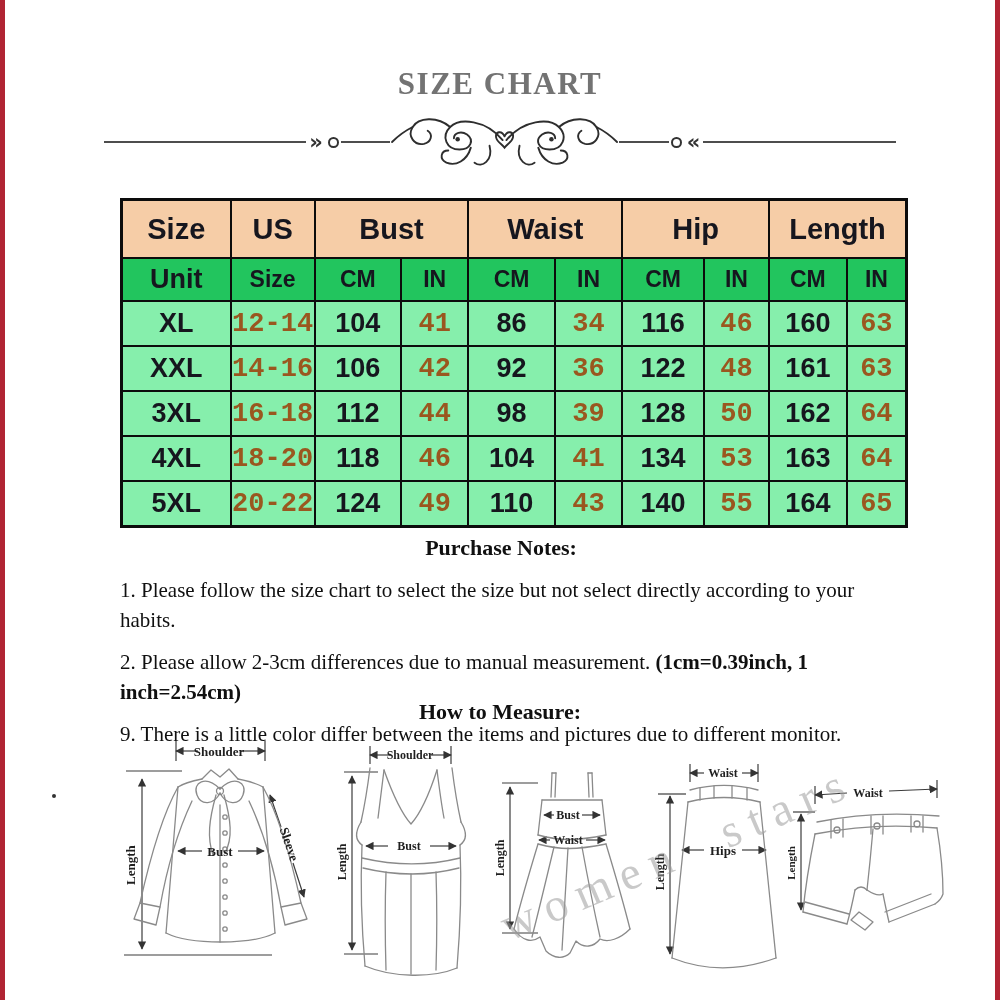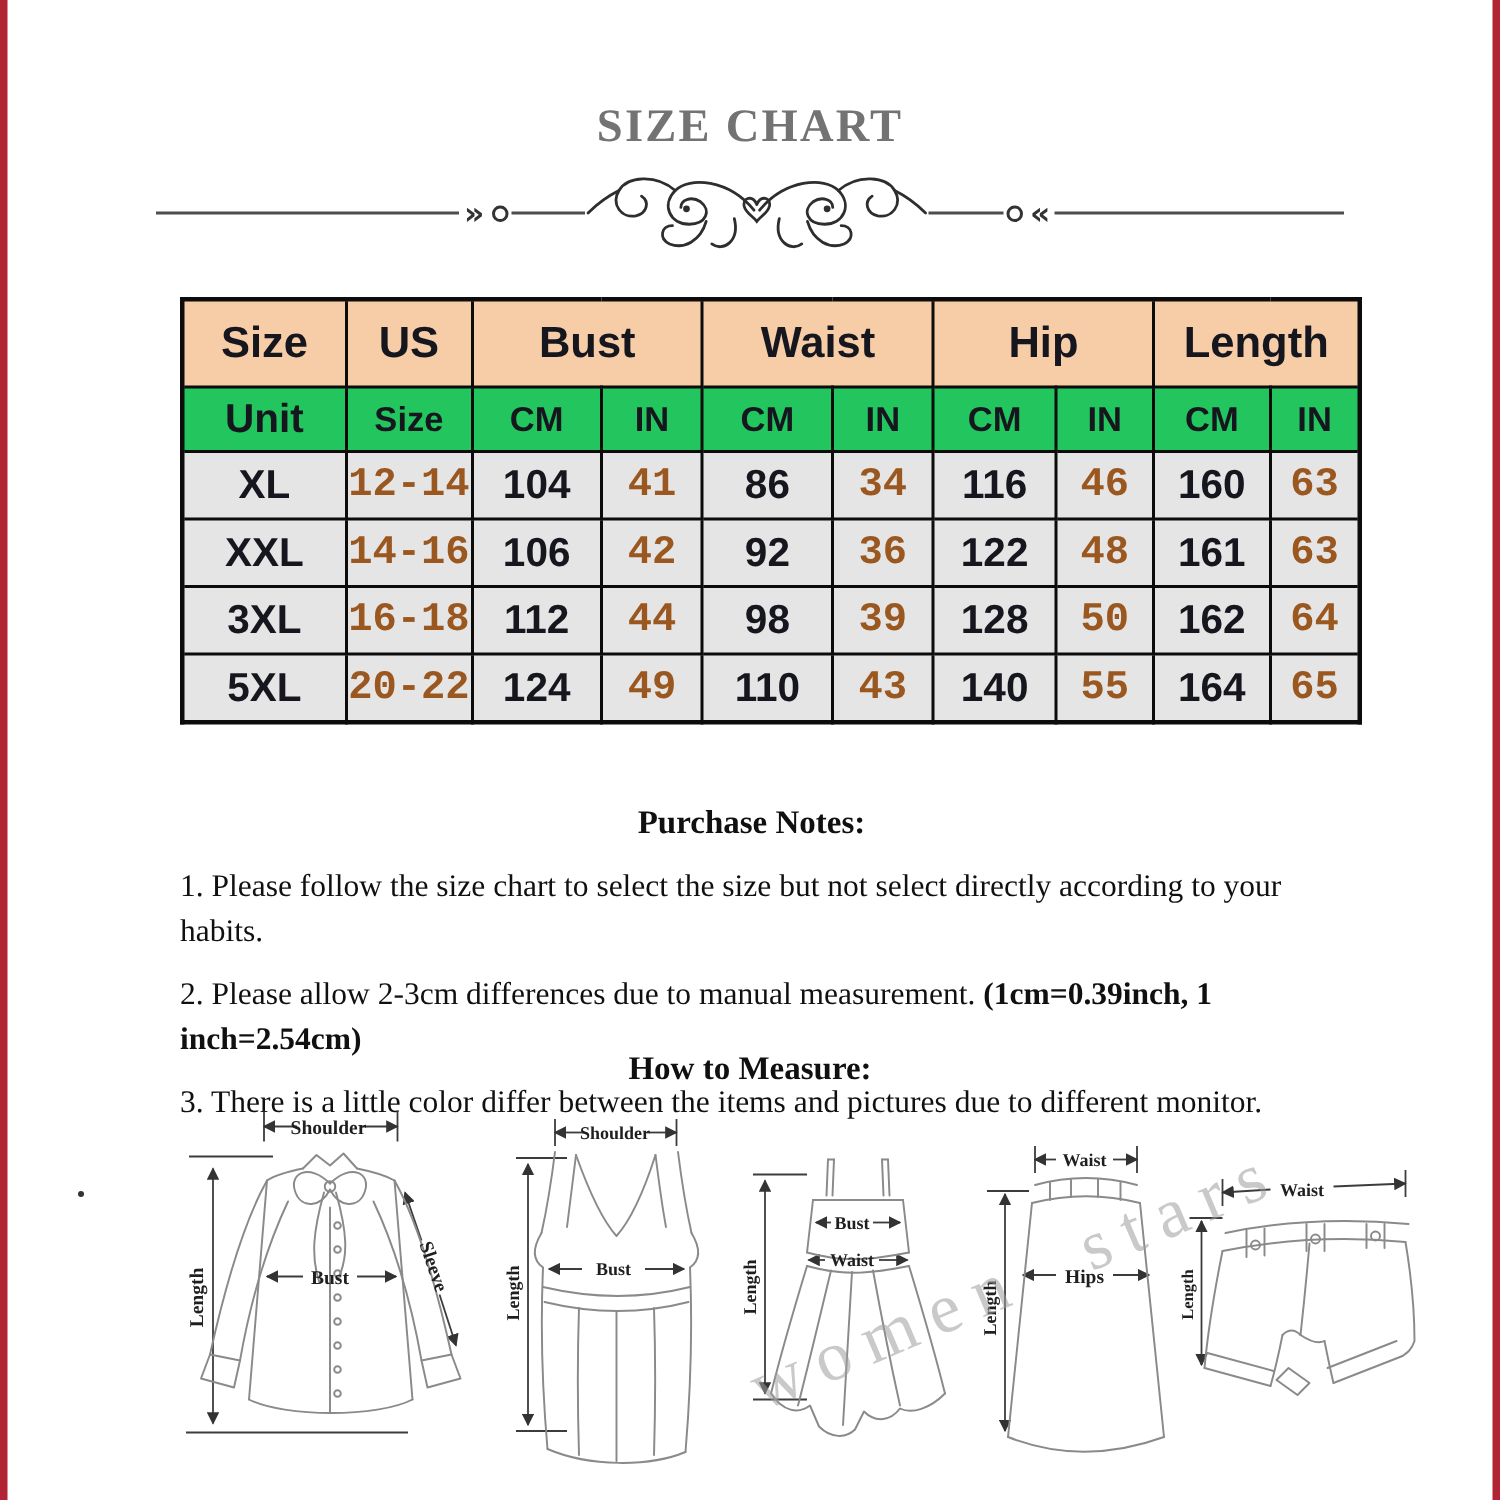--- a/index.html
+++ b/index.html
@@ -18,21 +18,21 @@
   .chev{font-size:21px;font-weight:bold;color:#333;line-height:1;margin:0 3px;font-family:"DejaVu Sans",sans-serif;}
   .ring{width:7px;height:7px;border:2px solid #333;border-radius:50%;margin:0 2px;}
 
   table.size{position:absolute;left:120px;top:198px;width:788px;border-collapse:collapse;
              table-layout:fixed;font-family:"Liberation Sans",sans-serif;font-weight:bold;
              text-align:center;color:#16161e;border:3px solid #0c0c0c;}
   table.size td{border:2px solid #0c0c0c;padding:0;}
   tr.hdr1 td{background:#f6cda7;height:56px;font-size:29px;}
   tr.hdr2 td{background:#22c55e;height:41px;font-size:23px;}
   tr.hdr2 td.unit{font-size:27px;}
-  tbody.data td{background:#e5e5e5;height:43px;font-size:27px;}
+  tbody.data td{background:#86efac;height:43px;font-size:27px;}
   td.br{color:#9a571f;font-family:Liberation Mono, monospace;}
 
   .notes{position:absolute;left:108px;top:528px;width:786px;font-size:21px;line-height:30px;color:#101010;}
   .notes h3{margin:5px;text-align:center;font-size:22px;line-height:30px;color:#101010;}
   .notes p{margin:12px;}
   .notes .b{font-weight:bold;}
   .measure-h{position:absolute;top:699px;left:0;width:100%;text-align:center;
              font-weight:bold;font-size:22px;color:#101010;}
 
   svg.diag{position:absolute;overflow:visible;}
@@ -152,39 +152,51 @@
         <td>112</td>
         <td class="br">44</td>
         <td>98</td>
         <td class="br">39</td>
         <td>128</td>
         <td class="br">50</td>
         <td>162</td>
         <td class="br">64</td>
       </tr>
       <tr>
+        <td>4XL</td>
+        <td class="br">18-20</td>
+        <td>118</td>
+        <td class="br">46</td>
+        <td>104</td>
+        <td class="br">41</td>
+        <td>134</td>
+        <td class="br">53</td>
+        <td>163</td>
+        <td class="br">64</td>
+      </tr>
+      <tr>
         <td>5XL</td>
         <td class="br">20-22</td>
         <td>124</td>
         <td class="br">49</td>
         <td>110</td>
         <td class="br">43</td>
         <td>140</td>
         <td class="br">55</td>
         <td>164</td>
         <td class="br">65</td>
       </tr>
     </tbody>
   </table>
 
   <div class="notes">
     <h3>Purchase Notes:</h3>
     <p><span>1. Please follow the size chart to select the size but not select directly according to your habits.</span></p>
     <p><span>2. Please allow 2-3cm differences due to manual measurement. </span><span class="b">(1cm=0.39inch, 1 inch=2.54cm)</span></p>
-    <p><span>3. There is a little color differ between the items and pictures due to different monitor.</span></p>
+    <p><span>9. There is a little color differ between the items and pictures due to different monitor.</span></p>
   </div>
 
   <div class="measure-h">How to Measure:</div>
 
   <svg class="diag" style="left:112px;top:735px;" width="218" height="258" viewBox="0 0 218 258">
     <defs>
       <marker id="mb" viewBox="0 0 10 10" refX="9" refY="5" markerWidth="7" markerHeight="7" orient="auto-start-reverse">
         <path d="M0,0 L10,5 L0,10 z" fill="#333"></path>
       </marker>
     </defs>

